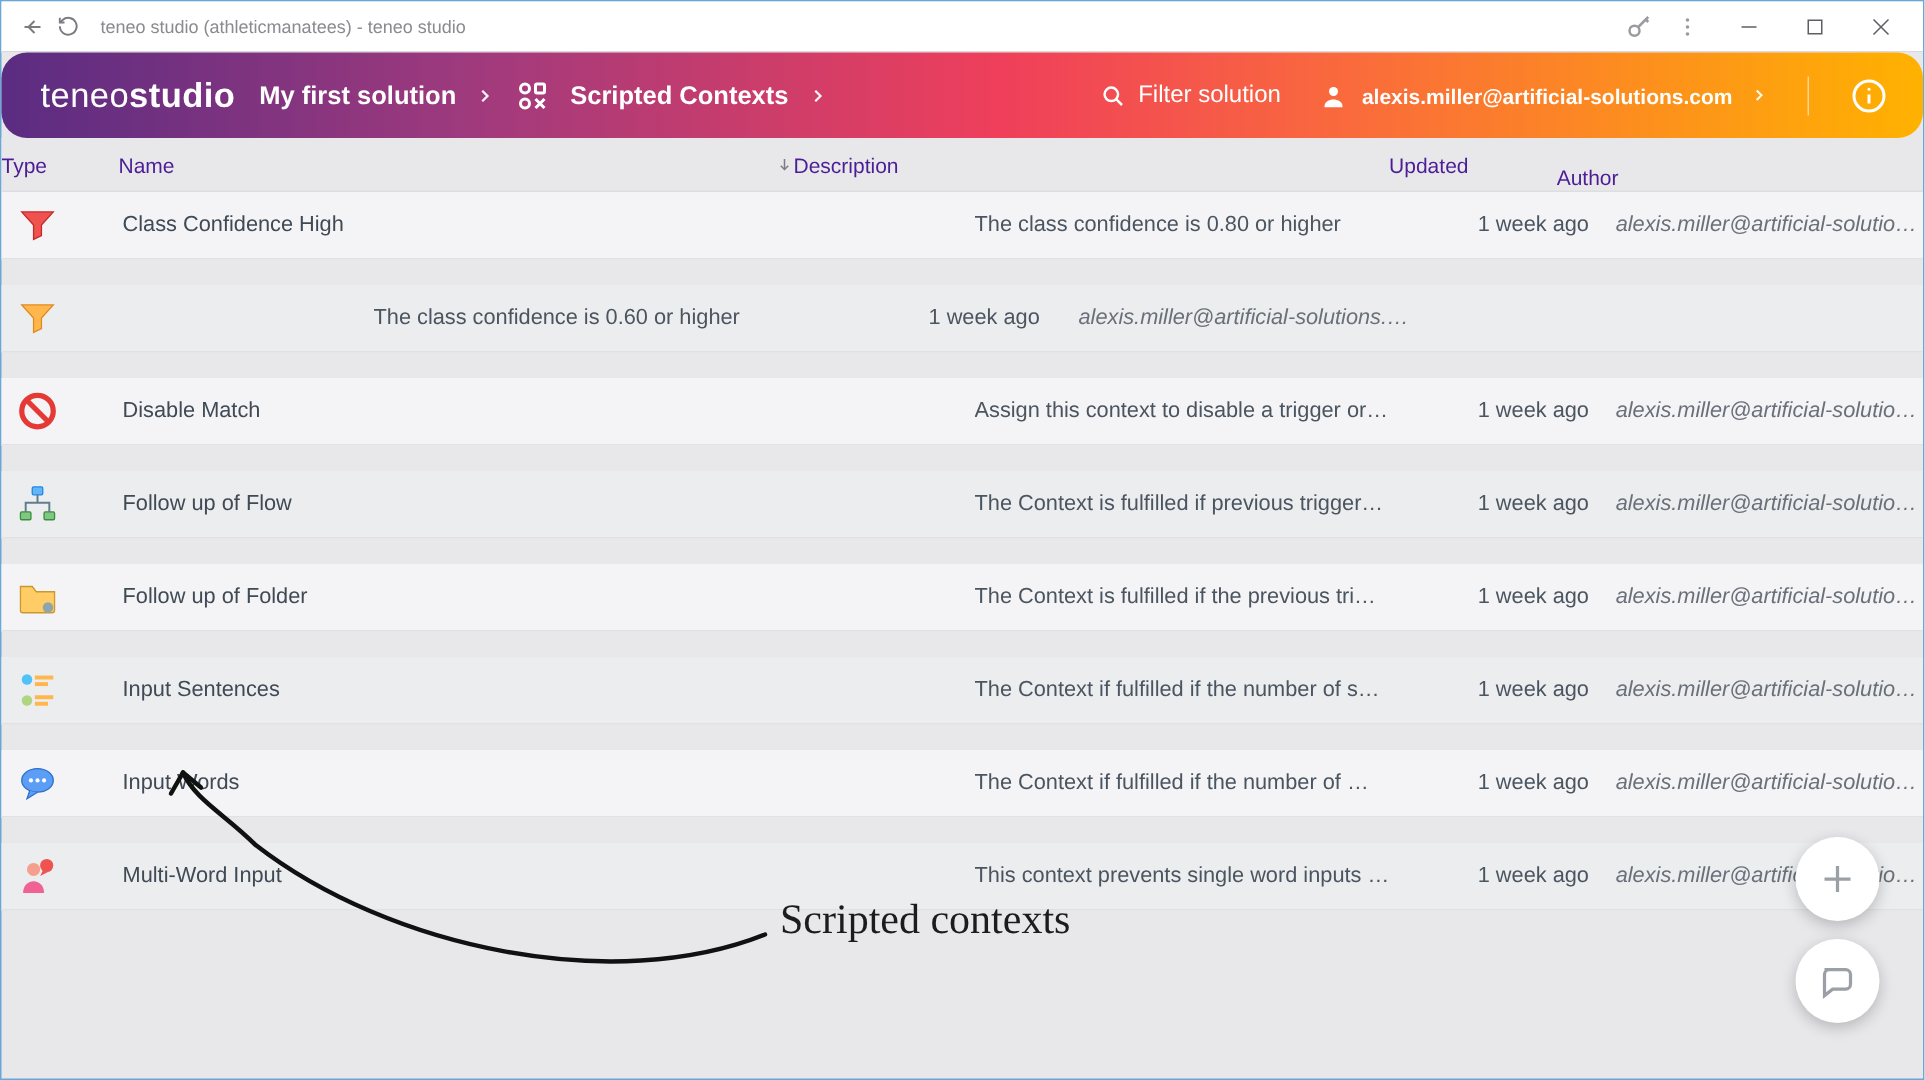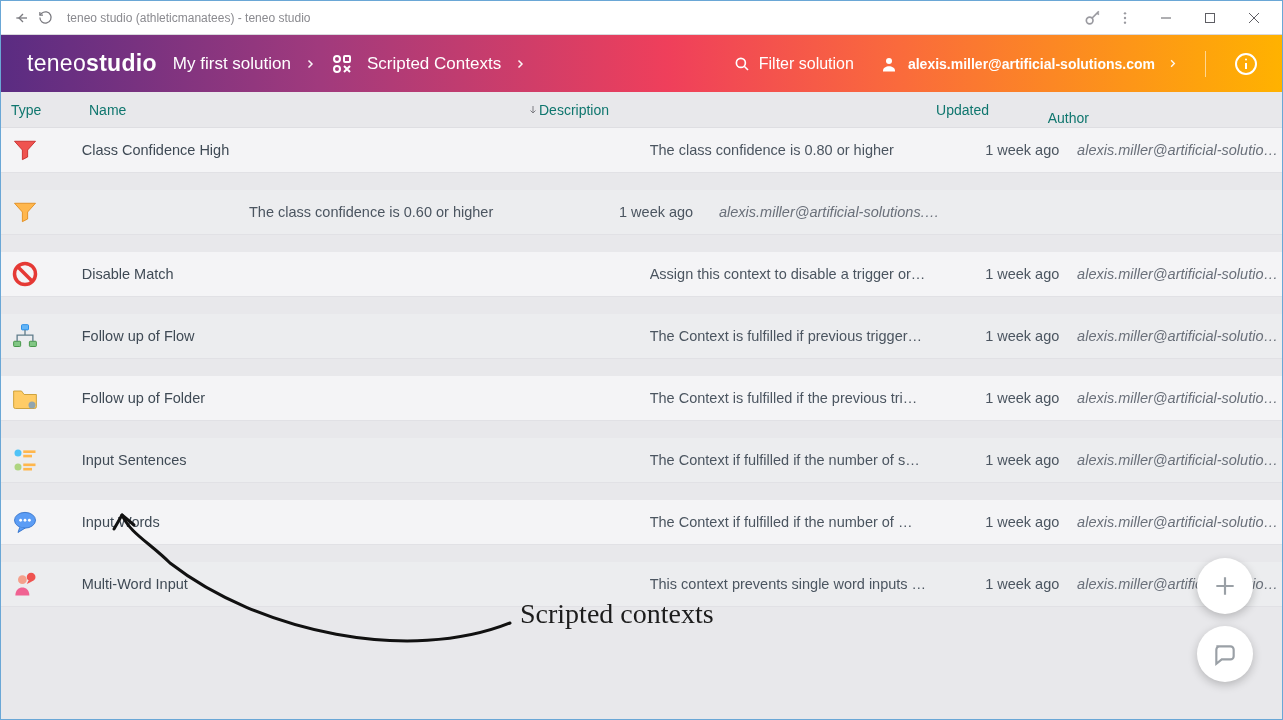--- a/index.html
+++ b/index.html
@@ -10,35 +10,35 @@
   .titlebar .nav-btn { width: 24px; height: 24px; display: inline-flex; align-items: center; justify-content: center; color:#7b7b80; cursor: pointer; }
   .titlebar .title-text { margin-left: 10px; flex: 0 0 auto; }
   .titlebar .spacer { flex: 1; }
   .titlebar .win-btn { width: 44px; height: 30px; display:inline-flex; align-items:center; justify-content:center; color:#5e5e64; cursor:pointer; }
   .titlebar .key-icon, .titlebar .kebab-icon { width: 26px; height: 24px; display:inline-flex; align-items:center; justify-content:center; color:#9a9aa0; margin-right:6px; }
   .kebab-icon svg circle { fill:#9a9aa0; }
 
   
   .appbar { height: 57px; display:flex; align-items:center; padding:0 22px 0 26px;
             background: linear-gradient(90deg, #5a2c82 0%, #a13a7d 25%, #ef3f5b 52%, #fa6a3c 70%, #ffb200 100%);
-            color:#fff; }
+            color:#fff;border-radius:17px; }
   .brand { font-size: 23px; font-weight: 300; letter-spacing: .3px; }
   .brand b { font-weight: 700; }
   .crumb { display:flex; align-items:center; margin-left: 16px; gap: 12px; font-size: 17px; }
-  .crumb .seg { font-weight: 400; cursor:pointer; }
+  .crumb .seg { font-weight: 700; cursor:pointer; }
   .chev { width:14px; height:14px; display:inline-flex; align-items:center; justify-content:center; opacity:.95; }
   .crumb .glyph { width:26px; height:26px; display:inline-flex; align-items:center; justify-content:center; }
   .appbar .right { margin-left:auto; display:flex; align-items:center; gap: 26px; }
   .filter { display:flex; align-items:center; gap:8px; font-size:16px; cursor:pointer; }
   .user { display:flex; align-items:center; gap:10px; font-size:14px; font-weight:600; cursor:pointer; }
   .divider { width:1px; height:26px; background: rgba(255,255,255,.55); }
   .info-btn { width:28px; height:28px; display:inline-flex; align-items:center; justify-content:center; cursor:pointer; }
 
   
-  .cols { height: 36px; display:flex; align-items:center; color:#0f766e; font-size:14px; background:#e8e8eb; padding-left:10px; border-bottom:1px solid #dedee2; }
+  .cols { height: 36px; display:flex; align-items:center; color:#4c1d95; font-size:14px; background:#e8e8eb; padding-left:0; border-bottom:1px solid #dedee2; }
   .col { display:flex; align-items:center; gap:6px; }
   .col-type { width: 78px; }
   .col-name { width: 450px; }
   .col-desc { width: 370px; }
   .col-upd  { width: 92px; justify-content:flex-end; padding-right:12px; }
   .col-auth { width: 88px; justify-content:flex-end;margin-top:16px; }
   .sort-icon { width:12px; height:12px; color:#7c7c82; }
 
   
   .rows { display:flex; flex-direction:column;gap:17px; }

